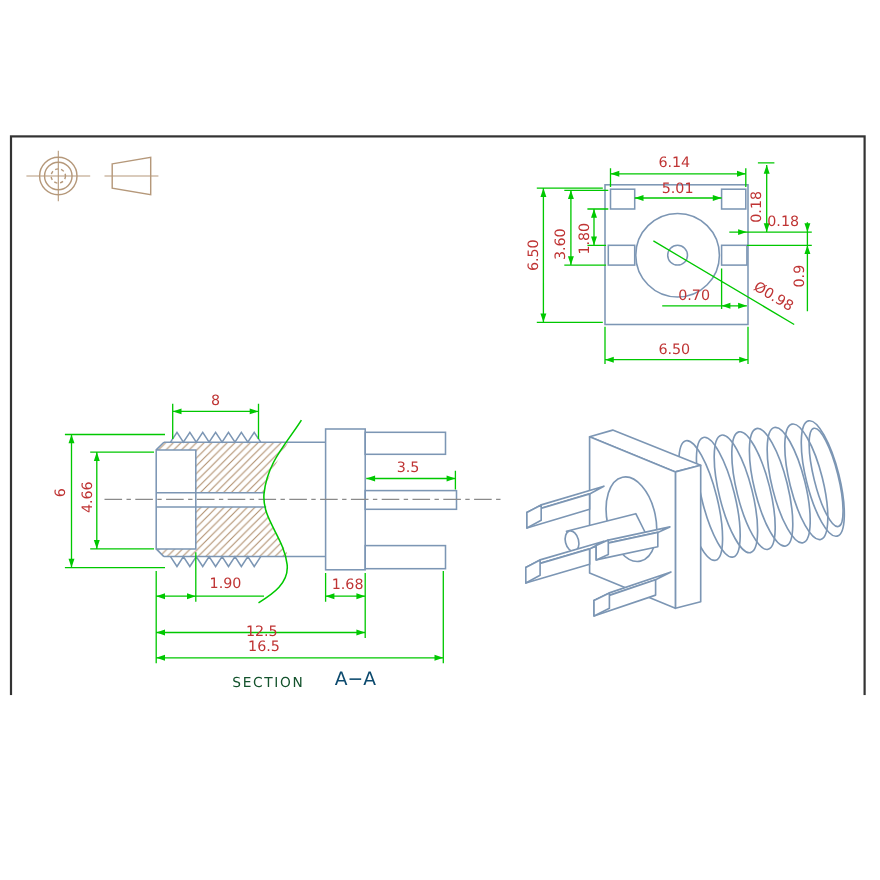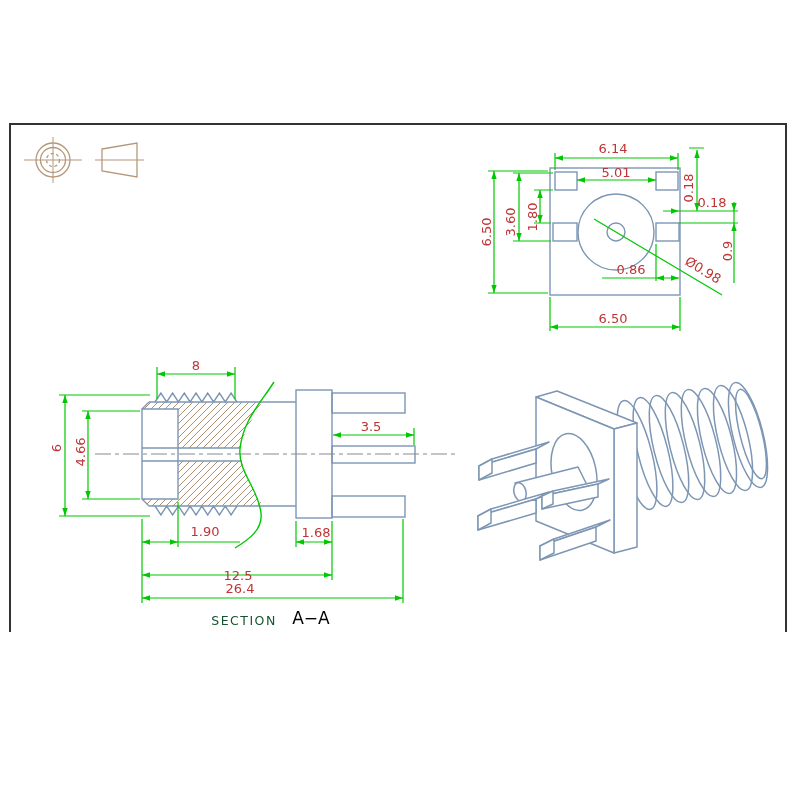--- a/index.html
+++ b/index.html
@@ -5,22 +5,22 @@
   html,body{margin:0;padding:0;background:#ffffff;}
   .page{position:relative;width:800px;height:632px;background:#ffffff;overflow:hidden;
         font-family:"DejaVu Sans",sans-serif;}
   svg{position:absolute;left:0;top:0;}
   .lbl{position:absolute;font-family:"DejaVu Sans",sans-serif;font-size:13px;color:#bf3434;
        white-space:nowrap;transform:translate(-50%,-50%);line-height:1;}
   .lbl.v{transform:translate(-50%,-50%) rotate(-90deg);}
   .lbl.diag{transform:translate(-50%,-50%) rotate(31deg);}
   .cap1{position:absolute;font-size:12.5px;letter-spacing:1.5px;color:#14532d;
         transform:translate(-50%,-50%);white-space:nowrap;}
-  .cap2{position:absolute;font-size:17px;color:#000000;
-        transform:translate(-50%,-50%);white-space:nowrap;}
+  .cap2{position:absolute;font-size:17px;color:#0c4a6e;
+        transform:translate(-50%,-50%);white-space:nowrap;margin-left:12px;}
 </style>
 </head>
 <body>
 
 <div class="page">
 
 <svg width="800" height="800" viewBox="0 0 800 800">
   <defs>
     <pattern id="hatch" patternUnits="userSpaceOnUse" width="7" height="7">
       <path d="M0,7 L7,0 M-1.75,1.75 L1.75,-1.75 M5.25,8.75 L8.75,5.25" stroke="#b08f6e" stroke-width="1" fill="none"></path>
@@ -171,29 +171,29 @@
 </svg>
 
 <span class="lbl" style="left:613px;top:148px">6.14</span>
 <span class="lbl" style="left:616px;top:172px">5.01</span>
 <span class="lbl v" style="left:486px;top:232px">6.50</span>
 <span class="lbl v" style="left:510px;top:222px">3.60</span>
 <span class="lbl v" style="left:532px;top:217px">1.80</span>
 <span class="lbl v" style="left:688px;top:188px">0.18</span>
 <span class="lbl" style="left:712px;top:202px">0.18</span>
 <span class="lbl v" style="left:727px;top:251px">0.9</span>
-<span class="lbl" style="left:631px;top:269px">0.86</span>
+<span class="lbl" style="left:631px;top:269px">0.70</span>
 <span class="lbl diag" style="left:703px;top:270px">Ø0.98</span>
 <span class="lbl" style="left:613px;top:318px">6.50</span>
 
 <span class="lbl" style="left:196px;top:365px">8</span>
 <span class="lbl v" style="left:56px;top:448px">6</span>
 <span class="lbl v" style="left:80px;top:452px">4.66</span>
 <span class="lbl" style="left:371px;top:426px">3.5</span>
 <span class="lbl" style="left:205px;top:531px">1.90</span>
 <span class="lbl" style="left:316px;top:532px">1.68</span>
 <span class="lbl" style="left:238px;top:575px">12.5</span>
-<span class="lbl" style="left:240px;top:588px">26.4</span>
+<span class="lbl" style="left:240px;top:588px">16.5</span>
 
 <span class="cap1" style="left:244px;top:620px">SECTION</span>
 <span class="cap2" style="left:311px;top:618px">A−A</span>
 
 </div>
 
 </body></html>

